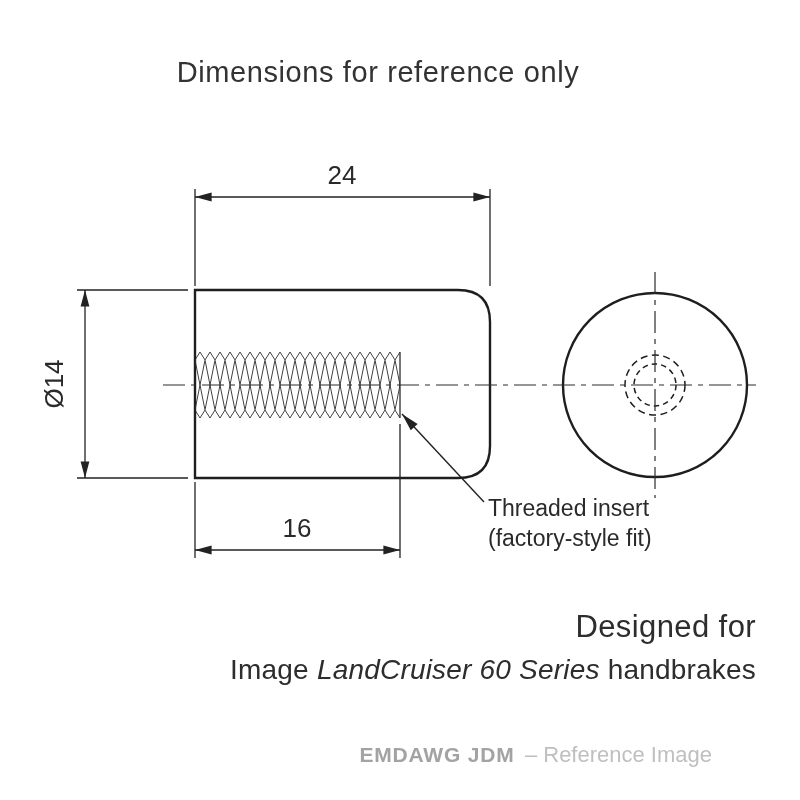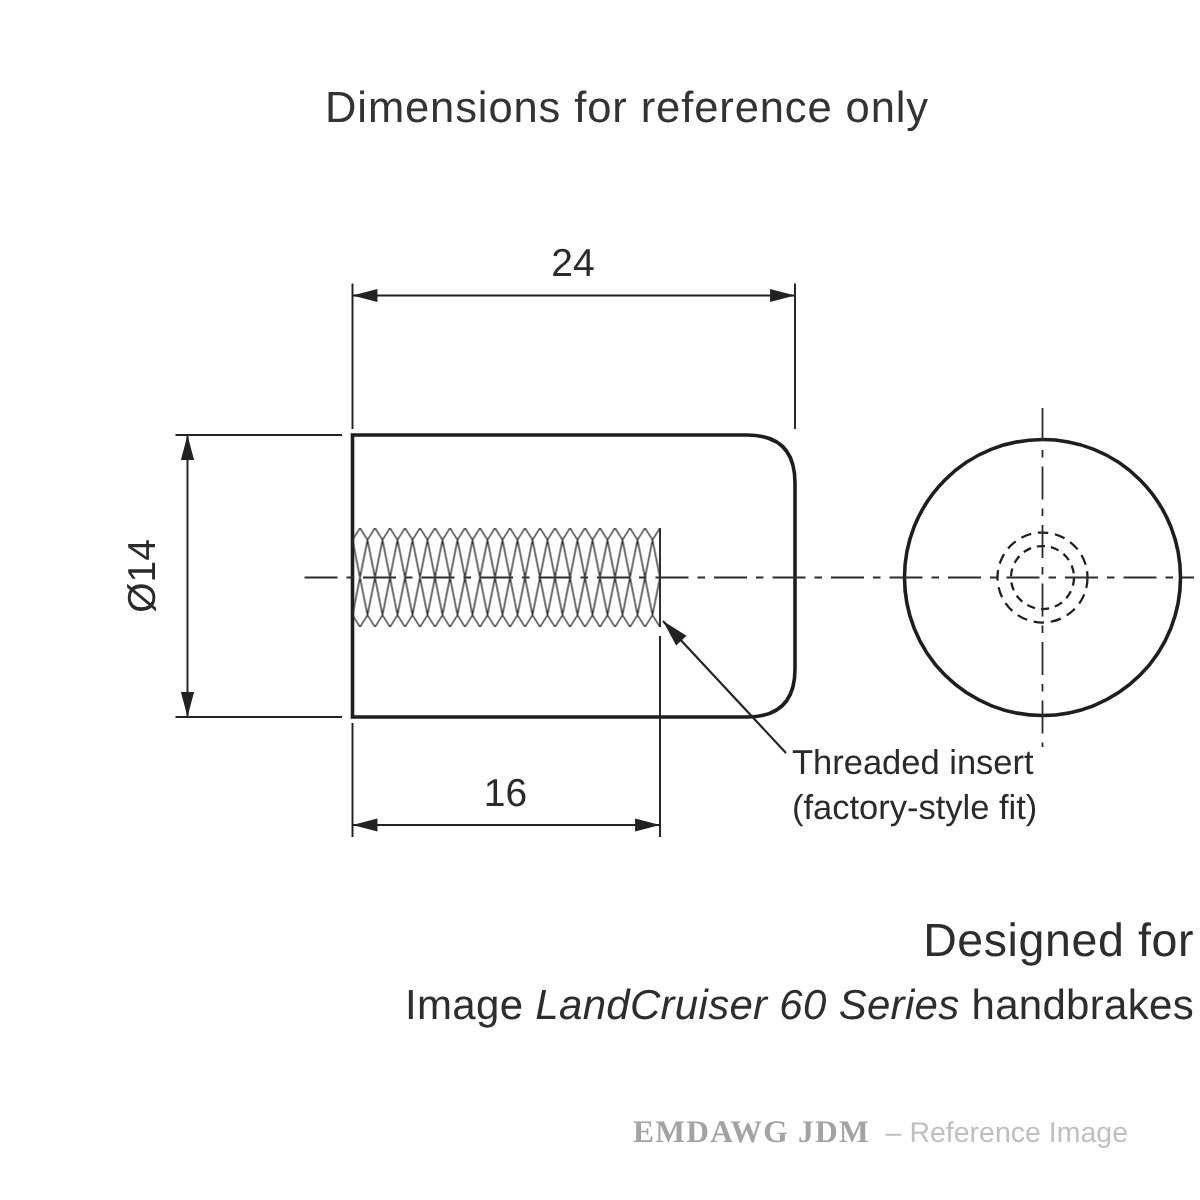--- a/index.html
+++ b/index.html
@@ -1,31 +1,31 @@
 <!DOCTYPE html>
 <html><head>
 <meta charset="utf-8">
 <style>
   * { margin: 0; padding: 0; box-sizing: border-box; }
   html, body { background: #ffffff; }
   body { width: 800px; height: 800px; font-family: "Liberation Sans", sans-serif; }
-  .page { position: relative; width: 756px; height: 800px; background: #ffffff; overflow: hidden; margin-left: 40px; }
+  .page { position: relative; width: 756px; height: 800px; background: #ffffff; overflow: hidden; }
   .drawing-svg { position: absolute; left: 0; top: 0; display: block; }
   .page-title {
     position: absolute; top: 56px; left: 0; width: 100%;
     text-align: center; font-size: 29px; font-weight: 400;
     color: #333333; letter-spacing: 0.6px;
   }
   .footer { position: absolute; top: 609px; left: 0; width: 100%; text-align: right; color: #2d2d2d; }
   .designed-for { font-size: 31px; letter-spacing: 0.4px; }
   .model-line { margin-top: 9px; font-size: 28px; letter-spacing: 0.2px; }
   .model-line em { font-style: italic; }
   .watermark { position: absolute; top: 742px; right: 44px; white-space: nowrap; }
-  .wm-brand { font-size: 21px; font-weight: 700; color: #a3a3a3; letter-spacing: 0.8px; font-family: Liberation Serif, serif; }
-  .wm-note { font-size: 19px; color: #bfbfbf; margin-left: 6px; }
+  .wm-brand { font-size: 21px; font-weight: 700; color: #a3a3a3; letter-spacing: 0.8px; }
+  .wm-note { font-size: 22px; color: #bfbfbf; margin-left: 6px; }
   svg text { fill: #2a2a2a; font-family: "Liberation Sans", sans-serif; }
   .dim-text { font-size: 26px; }
   .callout-text { font-size: 23px; }
 </style>
 </head>
 <body>
 
 <div class="page">
 
   <div class="page-title">Dimensions for reference only</div>

